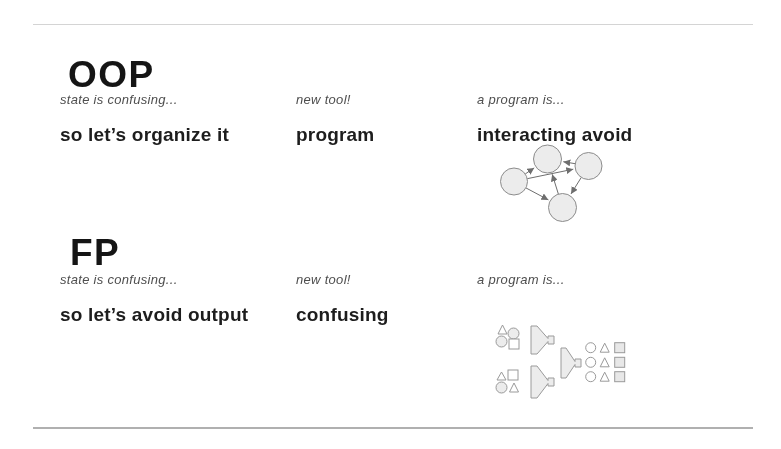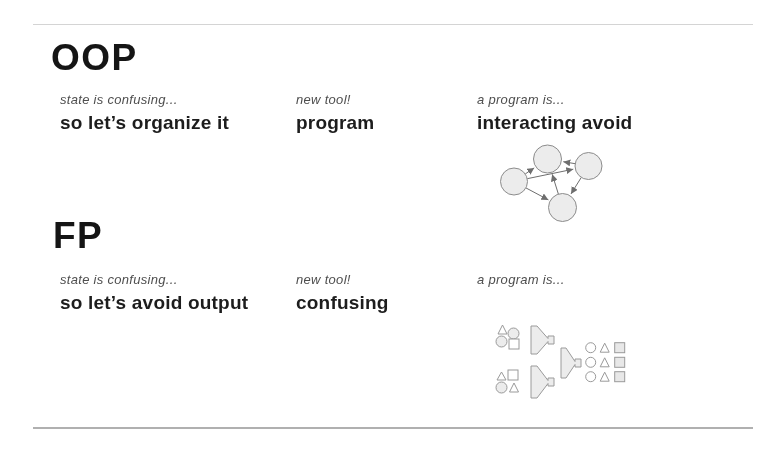--- a/index.html
+++ b/index.html
@@ -4,28 +4,28 @@
 <style>
   html,body{margin:0;padding:0;background:#fff;}
   .slide{
     position:relative;width:781px;height:449px;background:#ffffff;overflow:hidden;
     font-family:"Liberation Sans","DejaVu Sans",sans-serif;
   }
   .rule{position:absolute;left:33px;width:720px;height:0;}
   .rule-top{top:24px;border-top:1px solid #d4d4d4;}
   .rule-bottom{top:427px;border-top:2px solid #b0b0b0;}
   .heading{
-    position:absolute;margin:0;line-height:1;
+    position:absolute;margin:17px;line-height:1;
     font-size:37px;font-weight:800;letter-spacing:1.5px;color:#151515;
   }
   .h-oop{left:51px;top:39px;}
   .h-fp{left:53px;top:217px;}
   .col{position:absolute;white-space:nowrap;}
   .col .label{font-size:13px;line-height:16px;color:#4e4e4e;letter-spacing:.3px;font-style:italic;}
-  .col .value{margin-top:4px;font-size:19px;line-height:22px;font-weight:700;color:#1d1d1d;letter-spacing:.2px;}
+  .col .value{margin-top:16px;font-size:19px;line-height:22px;font-weight:700;color:#1d1d1d;letter-spacing:.2px;}
   .diagram{position:absolute;}
 </style>
 </head>
 <body>
 
 <div class="slide">
 
   <div class="rule rule-top"></div>
 
   <h1 class="heading h-oop">OOP</h1>

